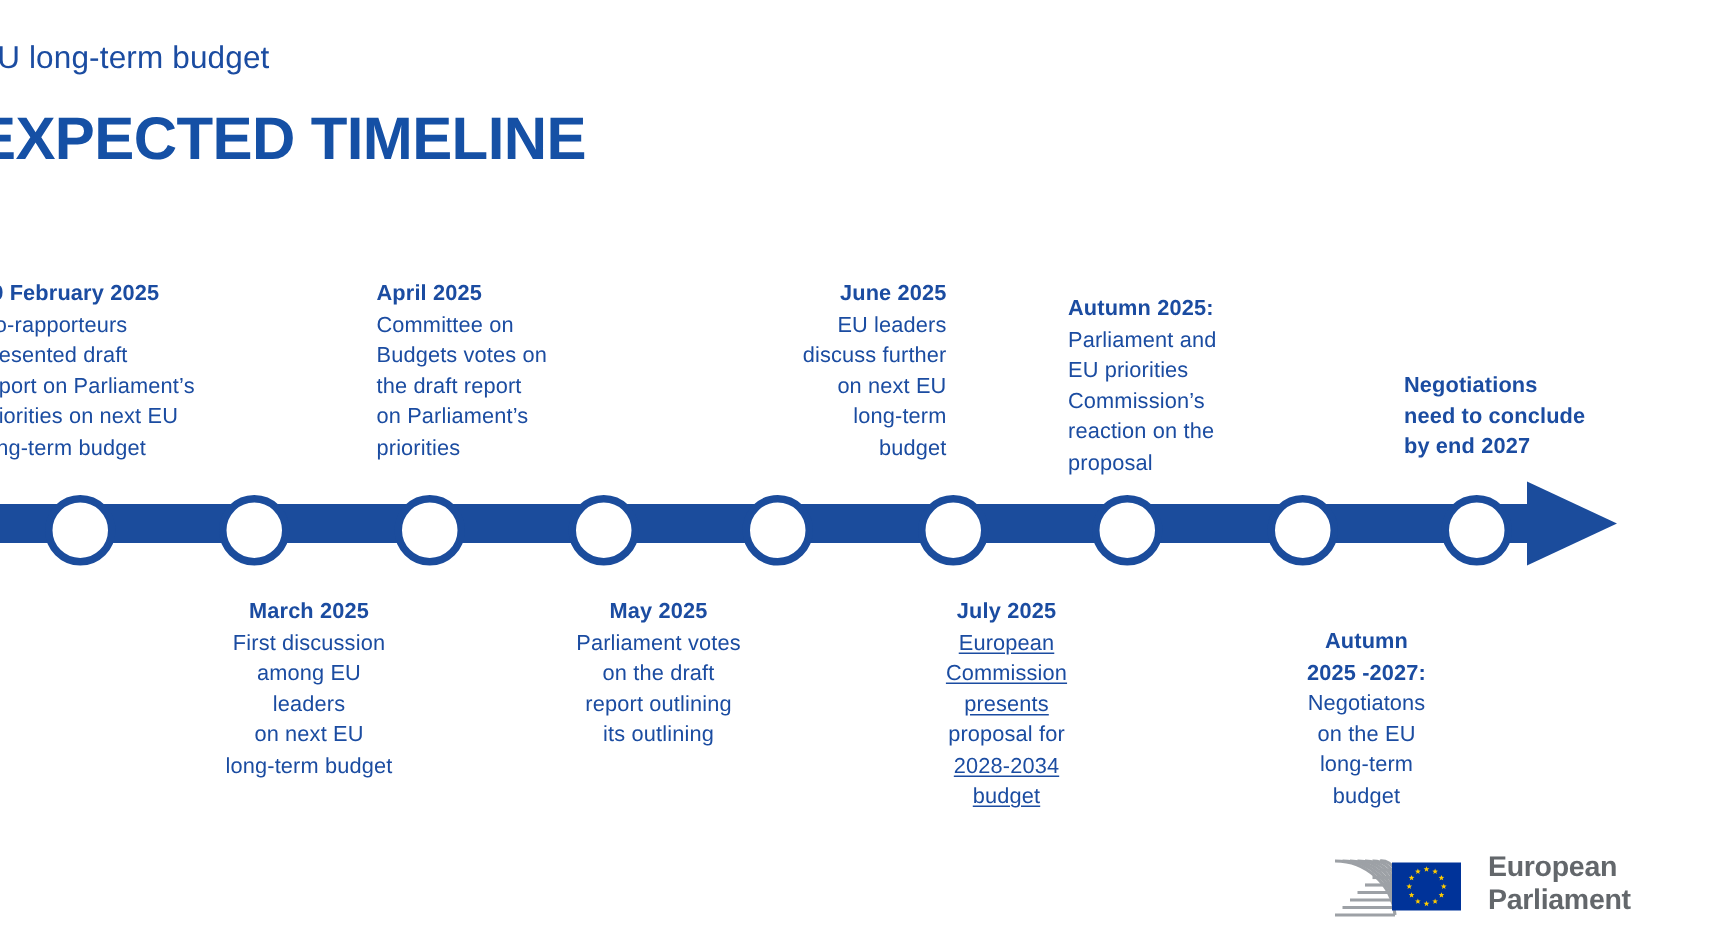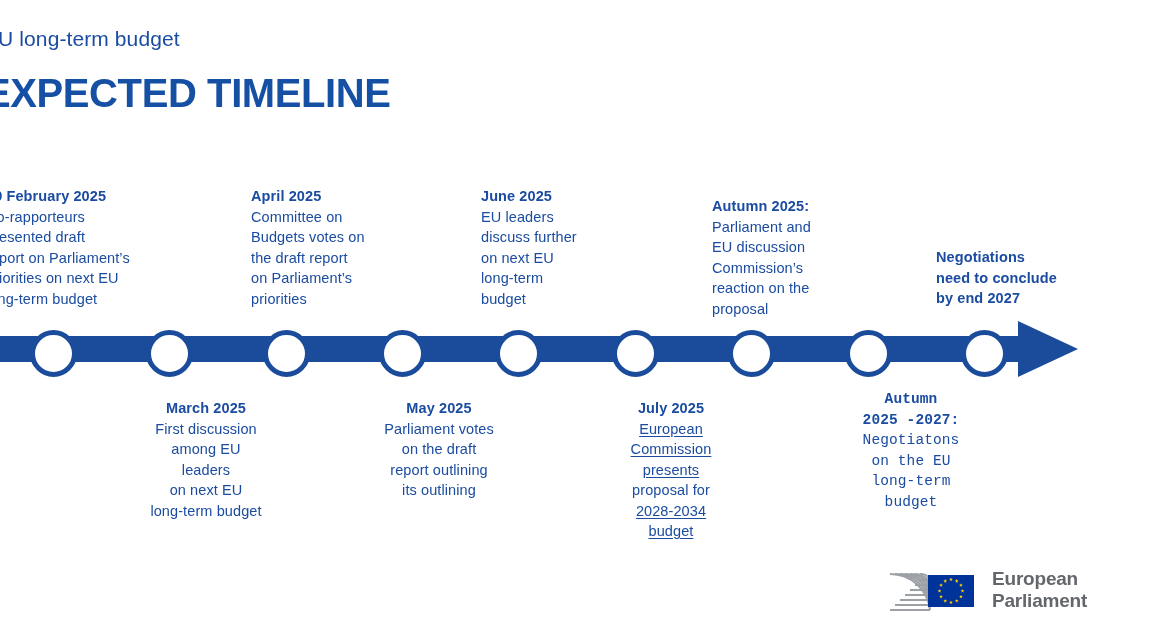--- a/index.html
+++ b/index.html
@@ -182,21 +182,21 @@
     </div>
     <div class="entry below" style="left: 359px; top: 398px; width: 160px;">
       <div class="date">May 2025</div>
       <div>
         <div class="body">Parliament votes</div>
         <div class="body">on the draft</div>
         <div class="body">report outlining</div>
         <div class="body">its outlining</div>
       </div>
     </div>
-    <div class="entry above" style="left: 481px; top: 186px; width: 150px;">
+    <div class="entry above" style="left: 481px; top: 186px; width: 150px; text-align: right;">
       <div class="date">June 2025</div>
       <div>
         <div class="body">EU leaders</div>
         <div class="body">discuss further</div>
         <div class="body">on next EU</div>
         <div class="body">long-term</div>
         <div class="body">budget</div>
       </div>
     </div>
     <div class="entry below" style="left: 596px; top: 398px; width: 150px;">
@@ -207,27 +207,27 @@
         <div class="body linked">presents</div>
         <div class="body"><span class="linked">proposal</span> for</div>
         <div class="body linked">2028-2034</div>
         <div class="body linked">budget</div>
       </div>
     </div>
     <div class="entry above" style="left: 712px; top: 196px; width: 160px;">
       <div class="date">Autumn 2025:</div>
       <div>
         <div class="body">Parliament and</div>
-        <div class="body">EU discussion</div>
+        <div class="body">EU priorities</div>
         <div class="body">Commission’s</div>
         <div class="body">reaction on the</div>
         <div class="body">proposal</div>
       </div>
     </div>
-    <div class="entry below" style="left: 836px; top: 389px; width: 150px; font-family: Liberation Mono, monospace;">
+    <div class="entry below" style="left: 836px; top: 418px; width: 150px;">
       <div class="date">Autumn</div>
       <div class="date">2025 -2027:</div>
       <div>
         <div class="body">Negotiatons</div>
         <div class="body">on the EU</div>
         <div class="body">long-term</div>
         <div class="body">budget</div>
       </div>
     </div>
     <div class="entry above bold-all" style="left: 936px; top: 247px; width: 180px;">

